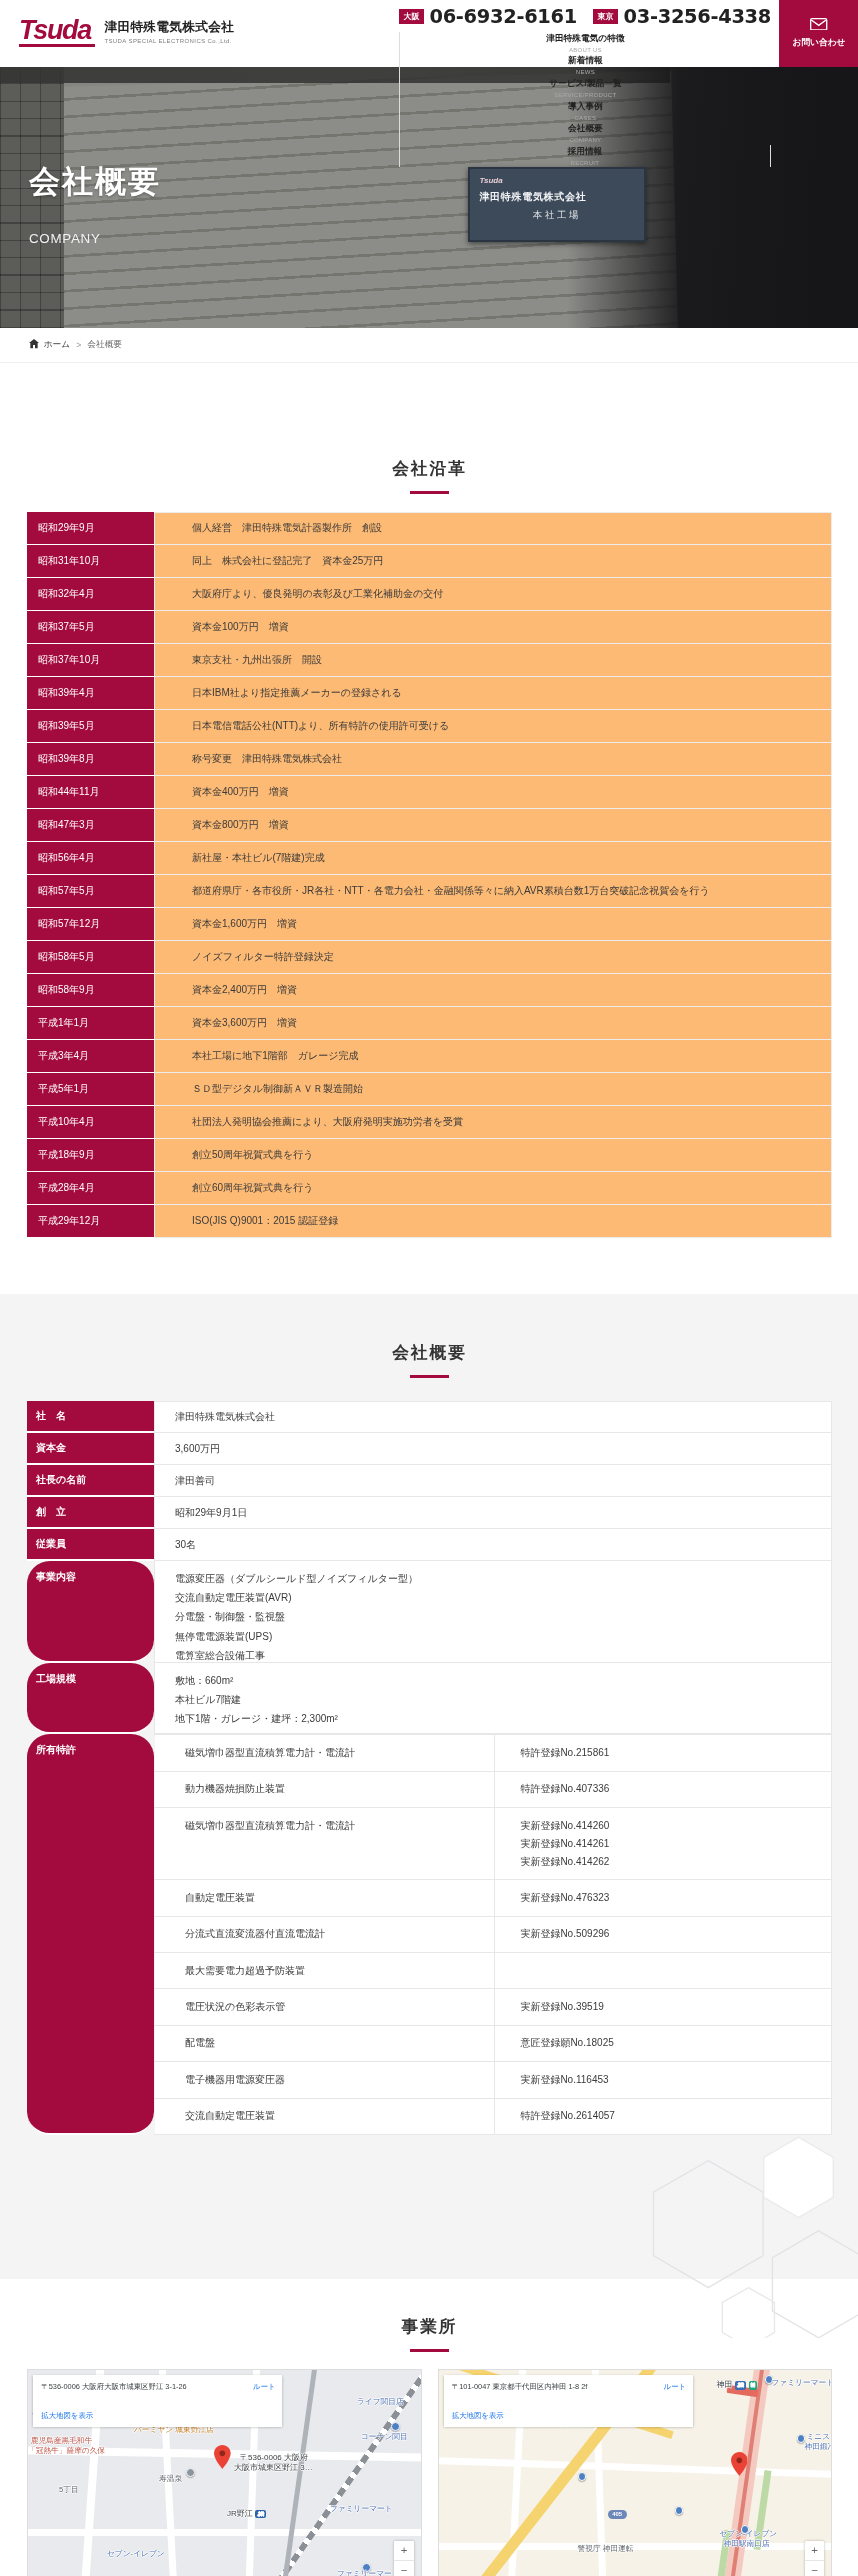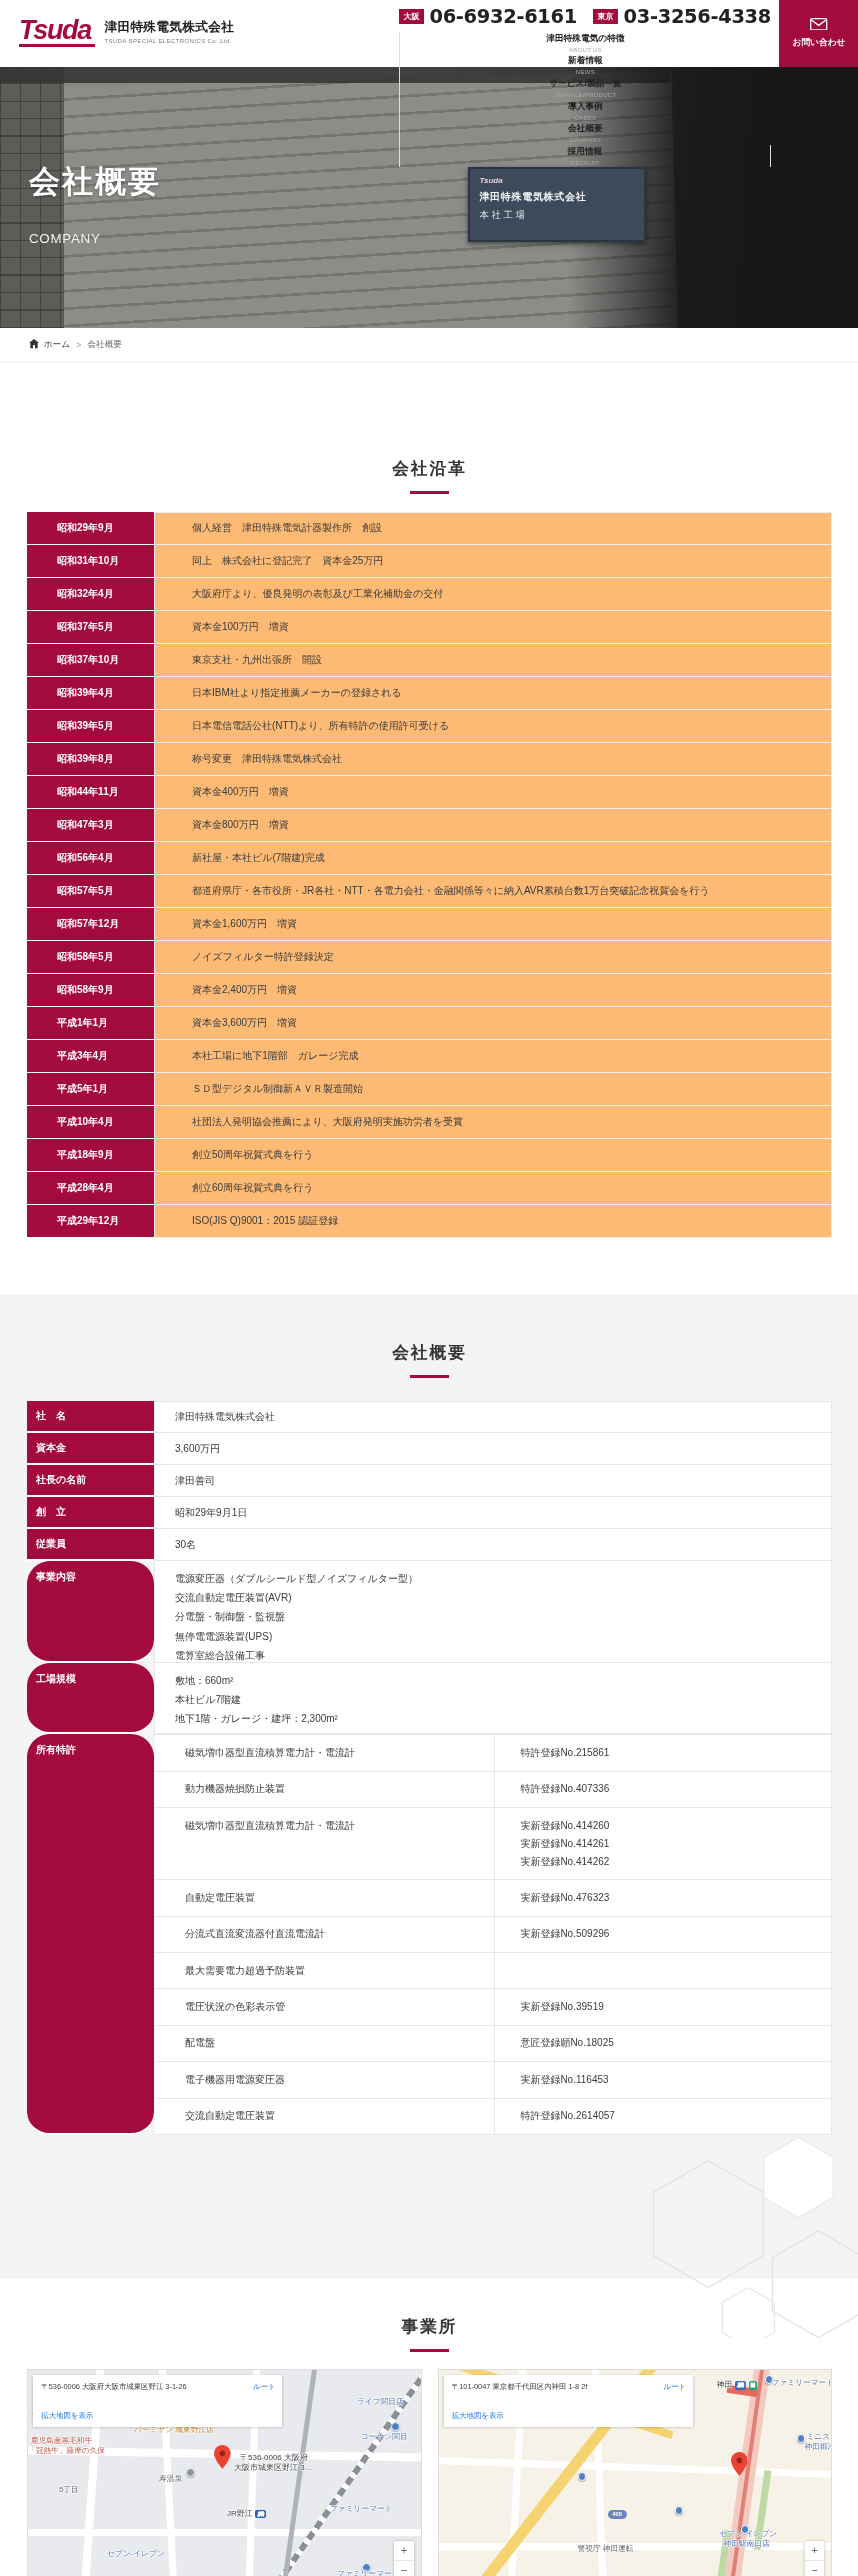--- a/index.html
+++ b/index.html
@@ -30,40 +30,40 @@
   .hero { position:relative; height:261px; background:linear-gradient(100deg,#83837f 0%,#8e8e8a 45%,#6f6f6c 62%,#3a3a39 80%,#222224 100%); overflow:hidden; }
   .hero .shutter { position:absolute; left:-27px; top:13.4px; width:702px; height:281px; background:repeating-linear-gradient(178deg,#8c8d89 0 14.7px,#74756f 14.7px 17.4px); transform:rotate(-1.5deg); }
   .hero .tiles { position:absolute; left:0; top:0; width:64px; height:261px;
     background-image:repeating-linear-gradient(0deg,rgba(0,0,0,.28) 0 1.3px,transparent 1.3px 17.4px),repeating-linear-gradient(90deg,rgba(0,0,0,.28) 0 1.3px,transparent 1.3px 20px);
     background-color:#5c5d59; }
   .hero .topband { position:absolute; left:0; top:0; width:78%; height:16px; background:#313130; opacity:.85; }
   .hero .darkwall { position:absolute; right:0; top:0; width:34%; height:261px; background:linear-gradient(90deg,rgba(25,25,27,0) 0%,rgba(22,22,24,.88) 38%,#161618 100%); }
   .plaque { position:absolute; left:468px; top:100px; width:178px; height:75px; background:#3d4a59; border:2px solid #2b3542; box-shadow:0 2px 5.3px rgba(0,0,0,.5); padding:6.7px 9.4px; z-index:3; }
   .plaque .plogo { font-size:8px; font-weight:800; font-style:italic; color:#e8ccd6; }
   .plaque .l1 { font-size:10px; color:#f2f4f6; font-weight:700; margin-top:5.3px; letter-spacing:0.7px; }
-  .plaque .l2 { font-size:9.4px; color:#e8ebee; margin-top:5.3px; letter-spacing:2.7px;font-family:Liberation Serif, serif; }
+  .plaque .l2 { font-size:9.4px; color:#e8ebee; margin-top:5.3px; text-align:center; letter-spacing:2.7px;font-family:Liberation Serif, serif; }
   .hero-titles { position:absolute; left:29px; top:94px; z-index:4; }
   .hero-titles .t { font-size:31px; font-weight:800; color:#fff; letter-spacing:2px; text-shadow:0 0.7px 2.7px rgba(0,0,0,.35); }
   .hero-titles .s { font-size:13.4px; color:#f2f2f2; margin-top:28px; letter-spacing:0.7px; }
 
   
   .crumb { height:35px; display:flex; align-items:center; padding-left:29px; gap:6px; font-size:8.7px; color:#666; background:#fff; border-bottom:0.7px solid #f0f0f0; }
   .crumb .home { display:flex; align-items:center; gap:4.7px; color:#444; cursor:pointer; }
   .crumb .sep { color:#999; }
 
   
   .sec-title { text-align:center; font-size:16.7px; font-weight:700; color:#333; letter-spacing:2px; line-height:23.4px; }
   .sec-bar { width:39px; height:3.3px; background:var(--accent); margin:10.7px auto 0; }
   .section-history { padding:94px 0 56px; background:#fff; }
   .section-overview { padding:47px 0 144px; background:#f4f4f5; position:relative; }
   .section-offices { padding:36px 0 0; background:#fff; position:relative; }
 
   .tbl { width:805px; margin:17.4px auto 0; }
   .h-row { display:flex; height:33px; }
-  .h-date { width:127px; background:var(--accent); color:#fff; font-weight:700; font-size:10px; display:flex; align-items:center; padding-left:30px; border-bottom:1.3px solid #fff; }
+  .h-date { width:127px; background:var(--accent); color:#fff; font-weight:400; font-size:10px; display:flex; align-items:center; padding-left:11px; border-bottom:1.3px solid #fff; }
   .h-text { flex:1; background:#fdba74; border:0.7px solid #ececec; border-top:none; display:flex; align-items:center; padding-left:37px; font-size:10px; color:#3a3a3a; }
   .h-row:first-child .h-text { border-top:0.7px solid #ececec; }
 
   .o-tbl { width:805px; margin:23px auto 0; }
   .o-row { display:flex; }
   .o-row.h48 { height:32px; }
   .o-row.h152 { height:102px; }
   .o-row.h106 { height:71px; }
   .o-label { width:127px; background:var(--accent); color:#fff; font-weight:700; font-size:10px; display:flex; align-items:center; padding-left:9px; border-bottom:2px solid #fff; flex-shrink:0; }
   .o-label.top { align-items:flex-start; padding-top:8.7px;border-radius:23px; }

